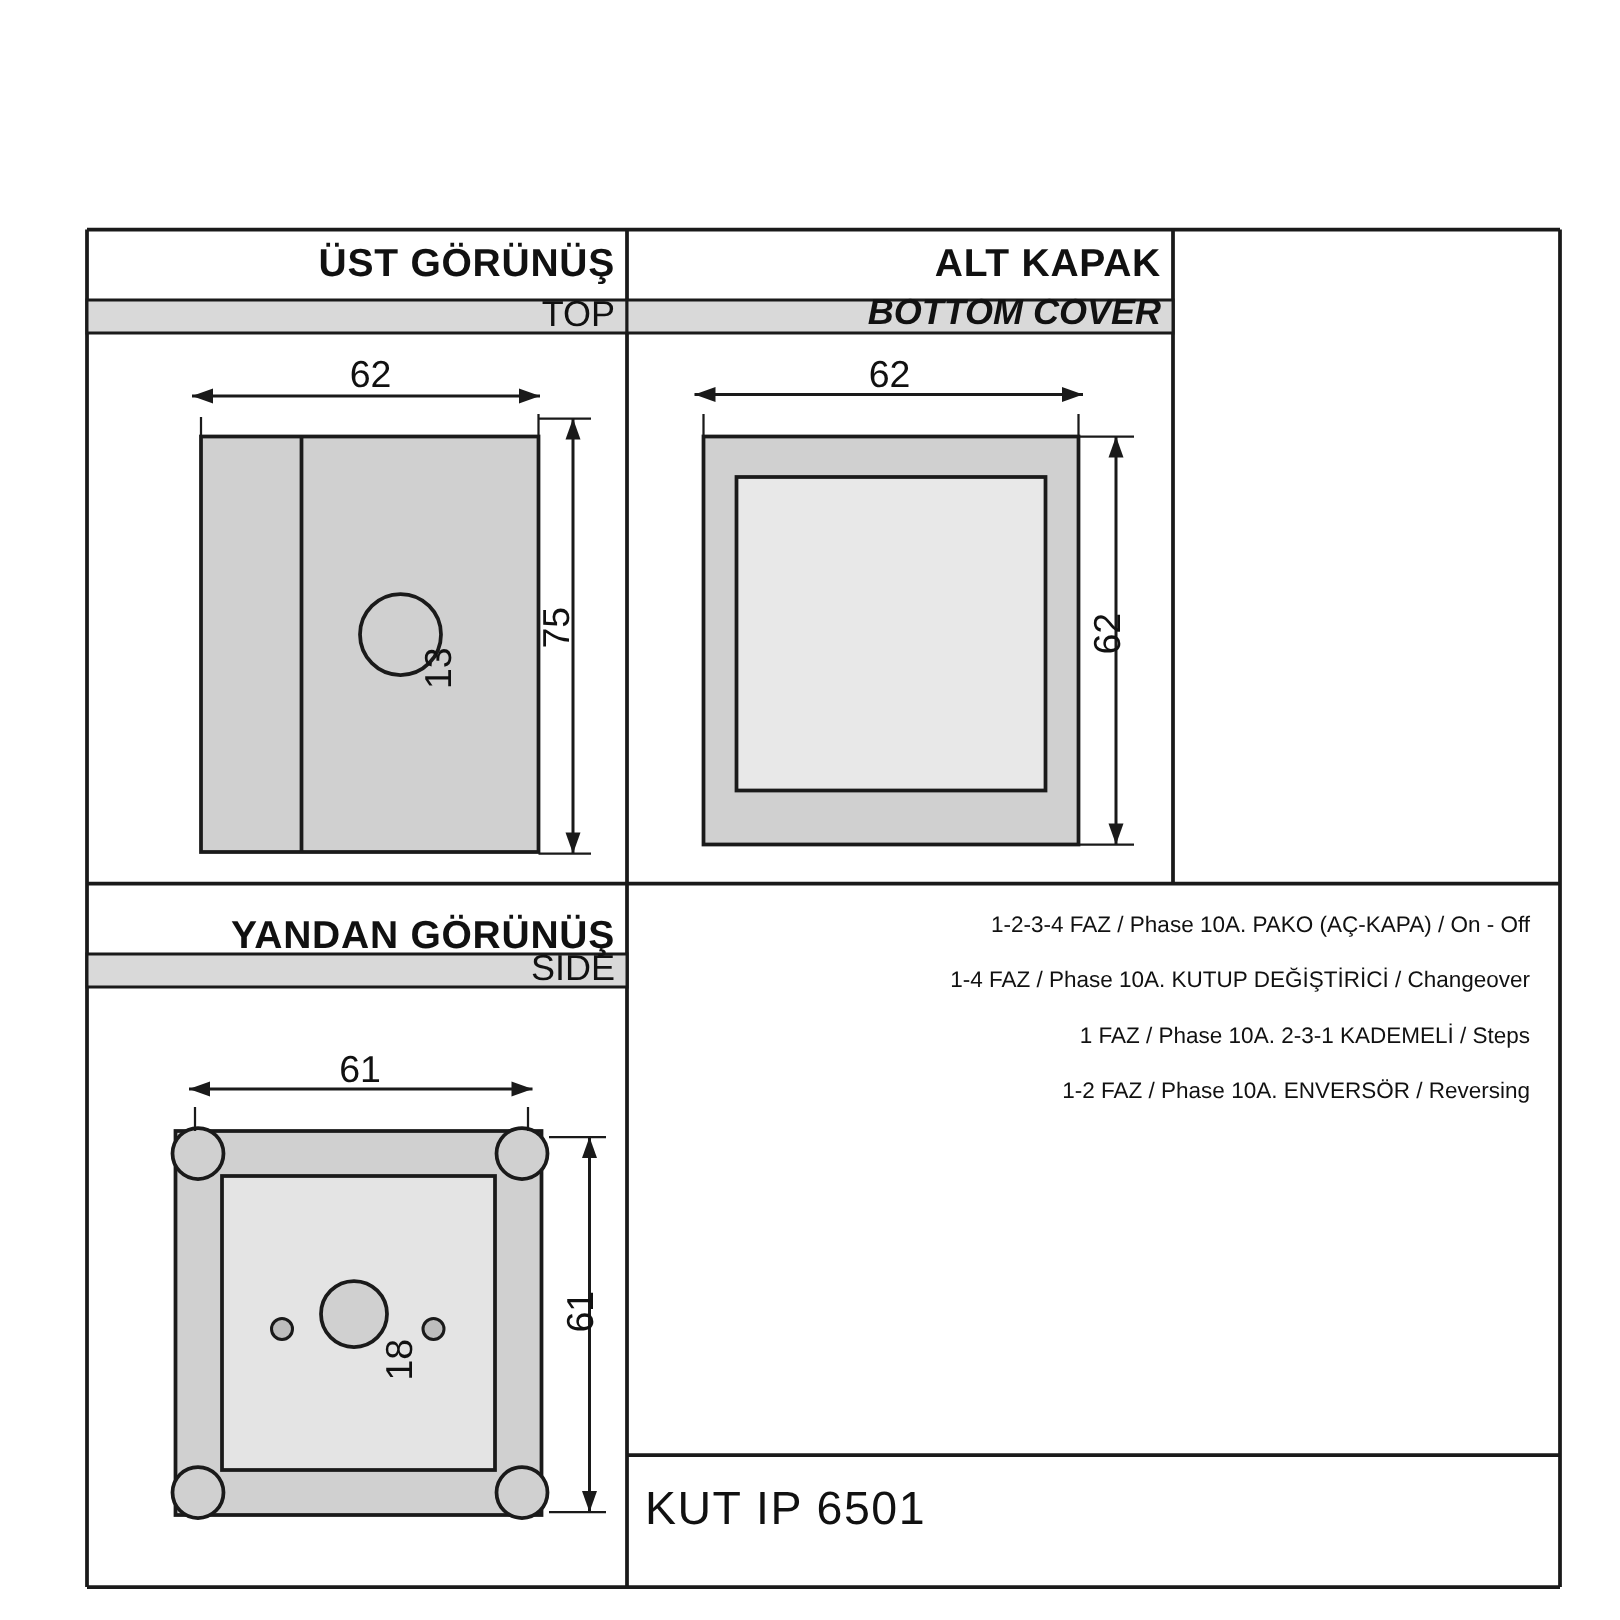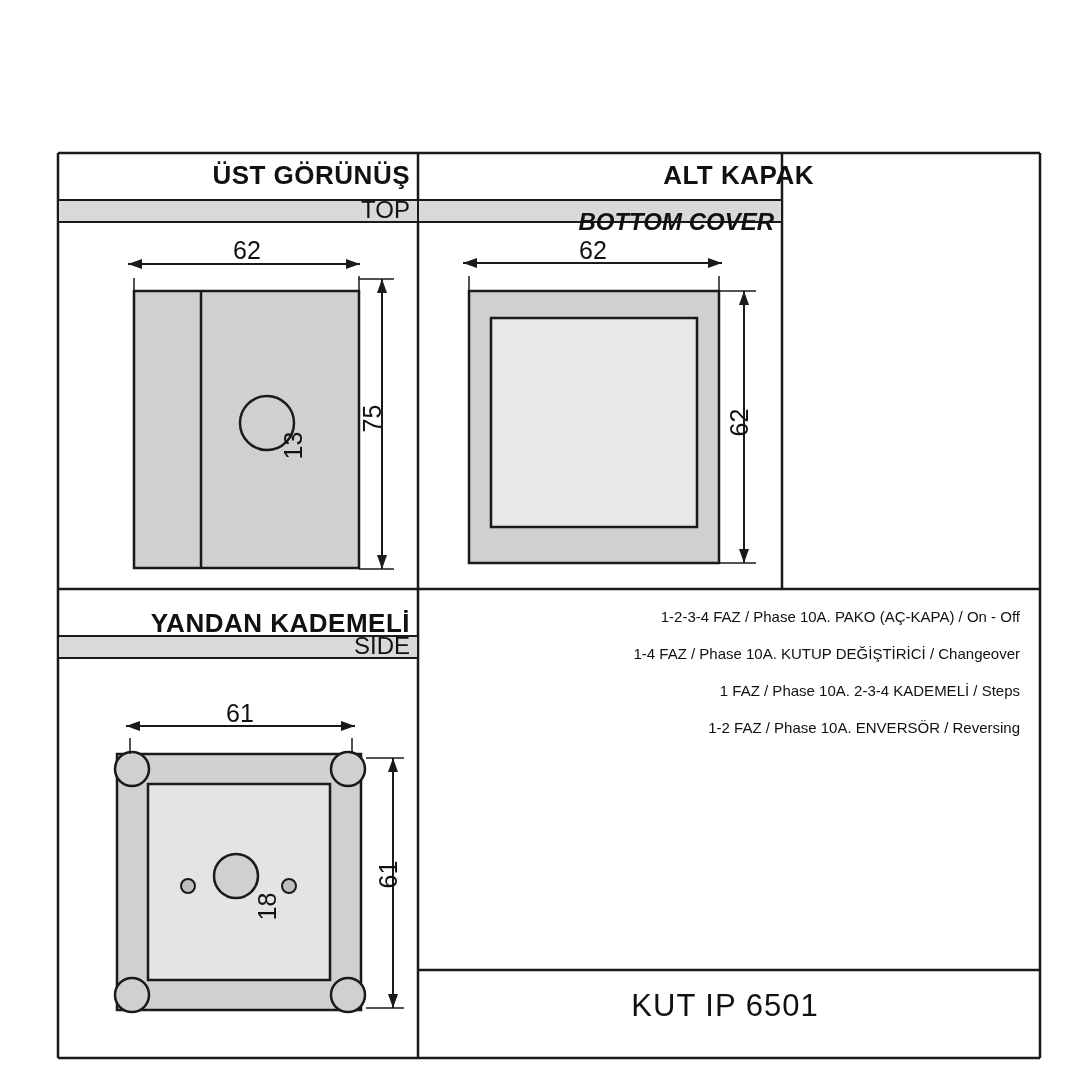--- a/index.html
+++ b/index.html
@@ -63,21 +63,21 @@
 
   .spec-line {
     font-size: 15px;
     text-align: right;
     white-space: nowrap;
   }
 
   .partno {
     font-size: 31px;
     letter-spacing: 1px;
-    text-align: center;
+    text-align: left;
   }
 </style>
 </head>
 <body>
 
 <div id="sheet">
 
   <svg class="svg-layer" viewBox="0 0 1080 1080">
 
     <g stroke="#1a1a1a" fill="none" stroke-width="2.5">
@@ -167,37 +167,37 @@
       <polygon points="393,710 388,724 398,724" fill="#1a1a1a"></polygon>
       <polygon points="393,960 388,946 398,946" fill="#1a1a1a"></polygon>
       <line x1="366" y1="710" x2="404" y2="710" stroke="#1a1a1a" stroke-width="1.5"></line>
       <line x1="366" y1="960" x2="404" y2="960" stroke="#1a1a1a" stroke-width="1.5"></line>
     </g>
   </svg>
 
   <div class="lbl panel-title-tr" style="left:58px; top:112px; width:352px;">ÜST GÖRÜNÜŞ</div>
   <div class="lbl panel-title-en" style="left:58px; top:148px; width:352px;">TOP</div>
 
-  <div class="lbl panel-title-tr" style="left:418px; top:112px; width:356px;padding-left:40px;">ALT KAPAK</div>
-  <div class="lbl panel-title-en italic" style="left:418px; top:160px; width:356px;">BOTTOM COVER</div>
-
-  <div class="lbl panel-title-tr" style="left:58px; top:560px; width:352px;">YANDAN KADEMELİ</div>
+  <div class="lbl panel-title-tr" style="left:418px; top:112px; width:356px;">ALT KAPAK</div>
+  <div class="lbl panel-title-en italic" style="left:418px; top:147px; width:356px;">BOTTOM COVER</div>
+
+  <div class="lbl panel-title-tr" style="left:58px; top:560px; width:352px;">YANDAN GÖRÜNÜŞ</div>
   <div class="lbl panel-title-en" style="left:58px; top:584px; width:352px;">SIDE</div>
 
   <div class="lbl dim" style="left:204px; top:188px; width:86px;">62</div>
   <div class="lbl dim vert" style="left:329px; top:356px; width:86px;">75</div>
   <div class="lbl dim vert" style="left:250px; top:383px; width:86px;">13</div>
 
   <div class="lbl dim" style="left:550px; top:188px; width:86px;">62</div>
   <div class="lbl dim vert" style="left:696px; top:360px; width:86px;">62</div>
 
   <div class="lbl dim" style="left:197px; top:651px; width:86px;">61</div>
   <div class="lbl dim vert" style="left:345px; top:812px; width:86px;">61</div>
   <div class="lbl dim vert" style="left:224px; top:844px; width:86px;">18</div>
 
   <div class="lbl spec-line" style="left:430px; top:560px; width:590px;">1-2-3-4 FAZ / Phase  10A.  PAKO (AÇ-KAPA) / On - Off</div>
   <div class="lbl spec-line" style="left:430px; top:597px; width:590px;">1-4 FAZ / Phase 10A.  KUTUP DEĞİŞTİRİCİ / Changeover</div>
-  <div class="lbl spec-line" style="left:430px; top:634px; width:590px;">1 FAZ / Phase 10A.  2-3-4   KADEMELİ / Steps</div>
+  <div class="lbl spec-line" style="left:430px; top:634px; width:590px;">1 FAZ / Phase 10A.  2-3-1   KADEMELİ / Steps</div>
   <div class="lbl spec-line" style="left:430px; top:671px; width:590px;">1-2 FAZ / Phase 10A.  ENVERSÖR / Reversing</div>
 
   <div class="lbl partno" style="left:430px; top:940px; width:590px;">KUT IP 6501</div>
 
 </div>
 
 </body></html>

